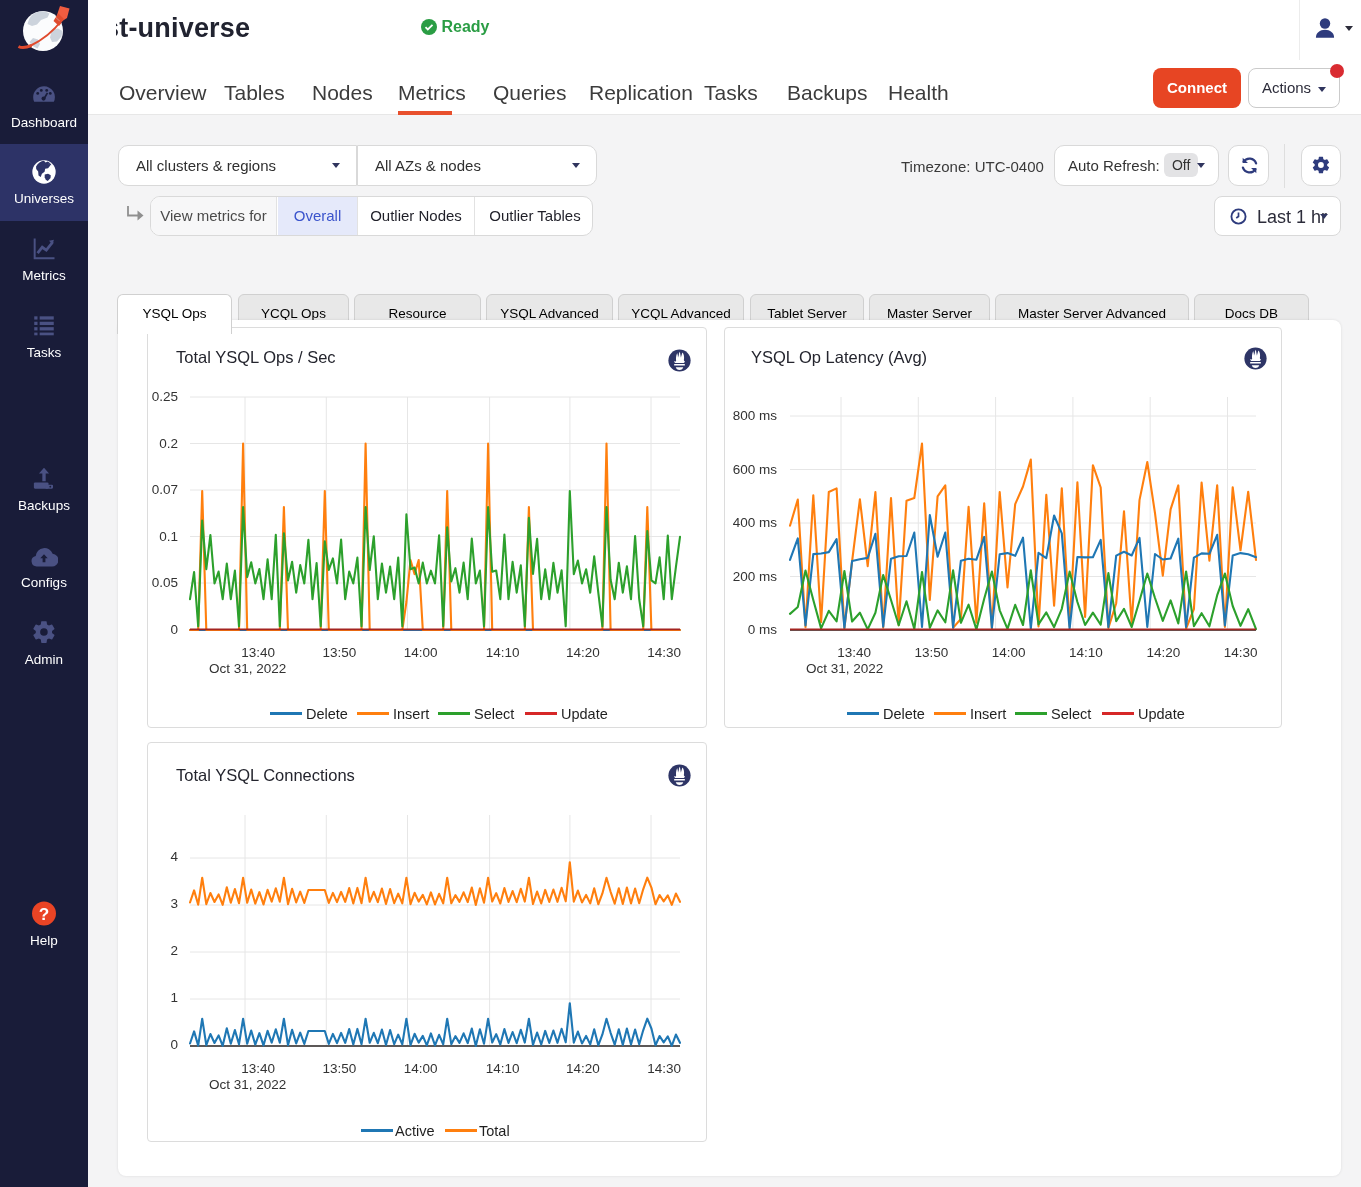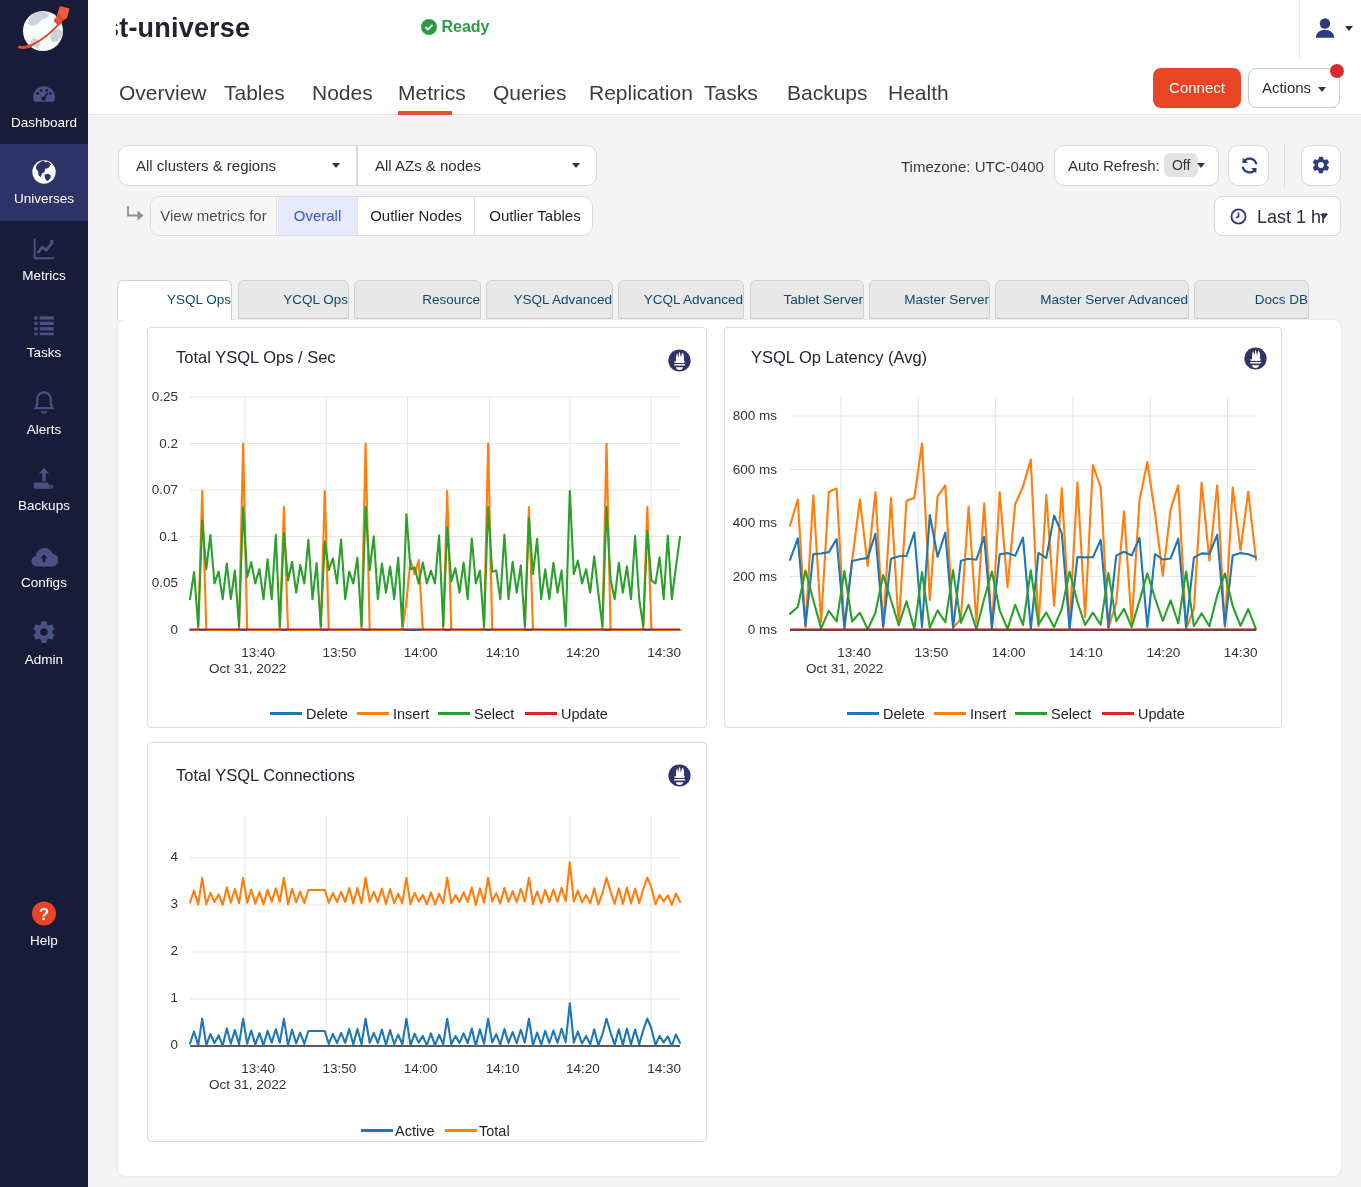--- a/index.html
+++ b/index.html
@@ -6,27 +6,27 @@
 .sidebar{position:absolute;left:0;top:0;width:88px;height:1187px;background:#191c39}
 .nav-item{position:absolute;left:0;width:88px;height:77px;text-align:center;color:#fff}
 .nav-item .lbl{position:absolute;left:0;right:0;font-size:13.5px;color:#fff}
 .nav-active{background:#2d3367}
 .hdr{position:absolute;left:88px;top:0;width:1273px;height:115px;background:#fff;border-bottom:1px solid #e7e7e7}
 .title{position:absolute;left:16px;top:13px;font-size:27px;font-weight:bold;color:#212330;letter-spacing:0.2px}
 .title-mask{position:absolute;left:0;top:0;width:28px;height:60px;background:#fff}
 .ready{position:absolute;left:333px;top:18px;color:#2a9d44;font-weight:bold;font-size:16px}
 .navtabs{position:absolute;top:81px;font-size:21px;color:#3c3c3c}
 .ul-metrics{position:absolute;left:310px;top:111px;width:54px;height:4px;background:#e8502d}
-.btn-connect{position:absolute;left:1065px;top:68px;width:88px;height:40px;background:#e74523;border-radius:8px;color:#fff;font-weight:normal;font-size:15px;text-align:center;line-height:40px}
+.btn-connect{position:absolute;left:1065px;top:68px;width:88px;height:40px;background:#e74523;border-radius:8px;color:#fff;font-weight:bold;font-size:15px;text-align:center;line-height:40px}
 .btn-actions{position:absolute;left:1160px;top:68px;width:92px;height:40px;background:#fff;border:1px solid #cbcbcb;border-radius:8px;font-size:15px;color:#2c2c3a;text-align:center;line-height:38px}
 .reddot{position:absolute;left:1242px;top:64px;width:14px;height:14px;border-radius:50%;background:#d92b31}
 .caret{display:inline-block;width:0;height:0;border-left:4.5px solid transparent;border-right:4.5px solid transparent;border-top:5px solid #30355e;vertical-align:middle;margin-left:7px}
 .box{position:absolute;background:#fff;border:1px solid #d9d9d9}
 .seg{position:absolute;top:0;bottom:0;line-height:38px;text-align:center;font-size:15px}
-.mtab{position:absolute;top:280px;height:39px;background:#e8e8e8;border:1px solid #d0d0d0;border-radius:6px 6px 0 0;font-size:13.5px;color:#0c4a6e;text-align:right;line-height:37px}
+.mtab{position:absolute;top:294px;height:39px;background:#e8e8e8;border:1px solid #d0d0d0;border-radius:6px 6px 0 0;font-size:13.5px;color:#000000;text-align:center;line-height:37px}
 .panel{position:absolute;left:118px;top:320px;width:1223px;height:856px;background:#fff;border-radius:8px;box-shadow:0 0 3px rgba(0,0,0,0.10)}
 .card{position:absolute;background:#fff;border:1px solid #dcdcdc;border-radius:4px}
 .ctitle{position:absolute;font-size:16.5px;color:#24252e}
 .ylab{position:absolute;text-align:right;font-size:13.5px;color:#333}
 .xlab{position:absolute;text-align:right;font-size:13.5px;color:#333;width:60px}
 .leg-line{position:absolute;height:3px;width:32px}
 .leg-lbl{position:absolute;font-size:14.5px;color:#1f1f1f}
 </style></head>
 <body>
 <div class="sidebar">
@@ -77,28 +77,20 @@
             <rect x="8" y="4" width="13" height="3"></rect>
             <rect x="3" y="9" width="3" height="3"></rect>
             <rect x="8" y="9" width="13" height="3"></rect>
             <rect x="3" y="14" width="3" height="3"></rect>
             <rect x="8" y="14" width="13" height="3"></rect>
             <rect x="3" y="19" width="3" height="2.5"></rect>
             <rect x="8" y="19" width="13" height="2.5"></rect>
           </g>
         </svg></div>
       <div class="lbl" style="top:47px">Tasks</div>
-    </div>
-    <div class="nav-item" style="top:375px">
-      <div style="position:absolute;left:50%;transform:translateX(-50%);top:14px"><svg width="27" height="27" viewBox="0 0 24 24">
-          <path d="M12 3a6 6 0 0 0-6 6v4.5L4.3 17h15.4L18 13.5V9a6 6 0 0 0-6-6z" fill="none" stroke="#4a5183" stroke-width="1.9"></path>
-          <path d="M9.8 19.5a2.3 2.3 0 0 0 4.4 0" fill="none" stroke="#4a5183" stroke-width="1.9"></path>
-          <path d="M12 3V1.8" stroke="#4a5183" stroke-width="1.9"></path>
-        </svg></div>
-      <div class="lbl" style="top:47px">Alerts</div>
     </div>
     <div class="nav-item" style="top:451px">
       <div style="position:absolute;left:50%;transform:translateX(-50%);top:14px"><svg width="27" height="27" viewBox="0 0 24 24">
           <g fill="#4a5183">
             <path d="M12 2.5l4.5 5h-3v7h-3v-7h-3z"></path>
             <rect x="3" y="15.5" width="13" height="5.5" rx="1"></rect>
             <rect x="13" y="17.5" width="7" height="3.5" rx="1"></rect>
             <circle cx="17.6" cy="19.3" r="0.8" fill="#191c39"></circle>
           </g>
         </svg></div>

